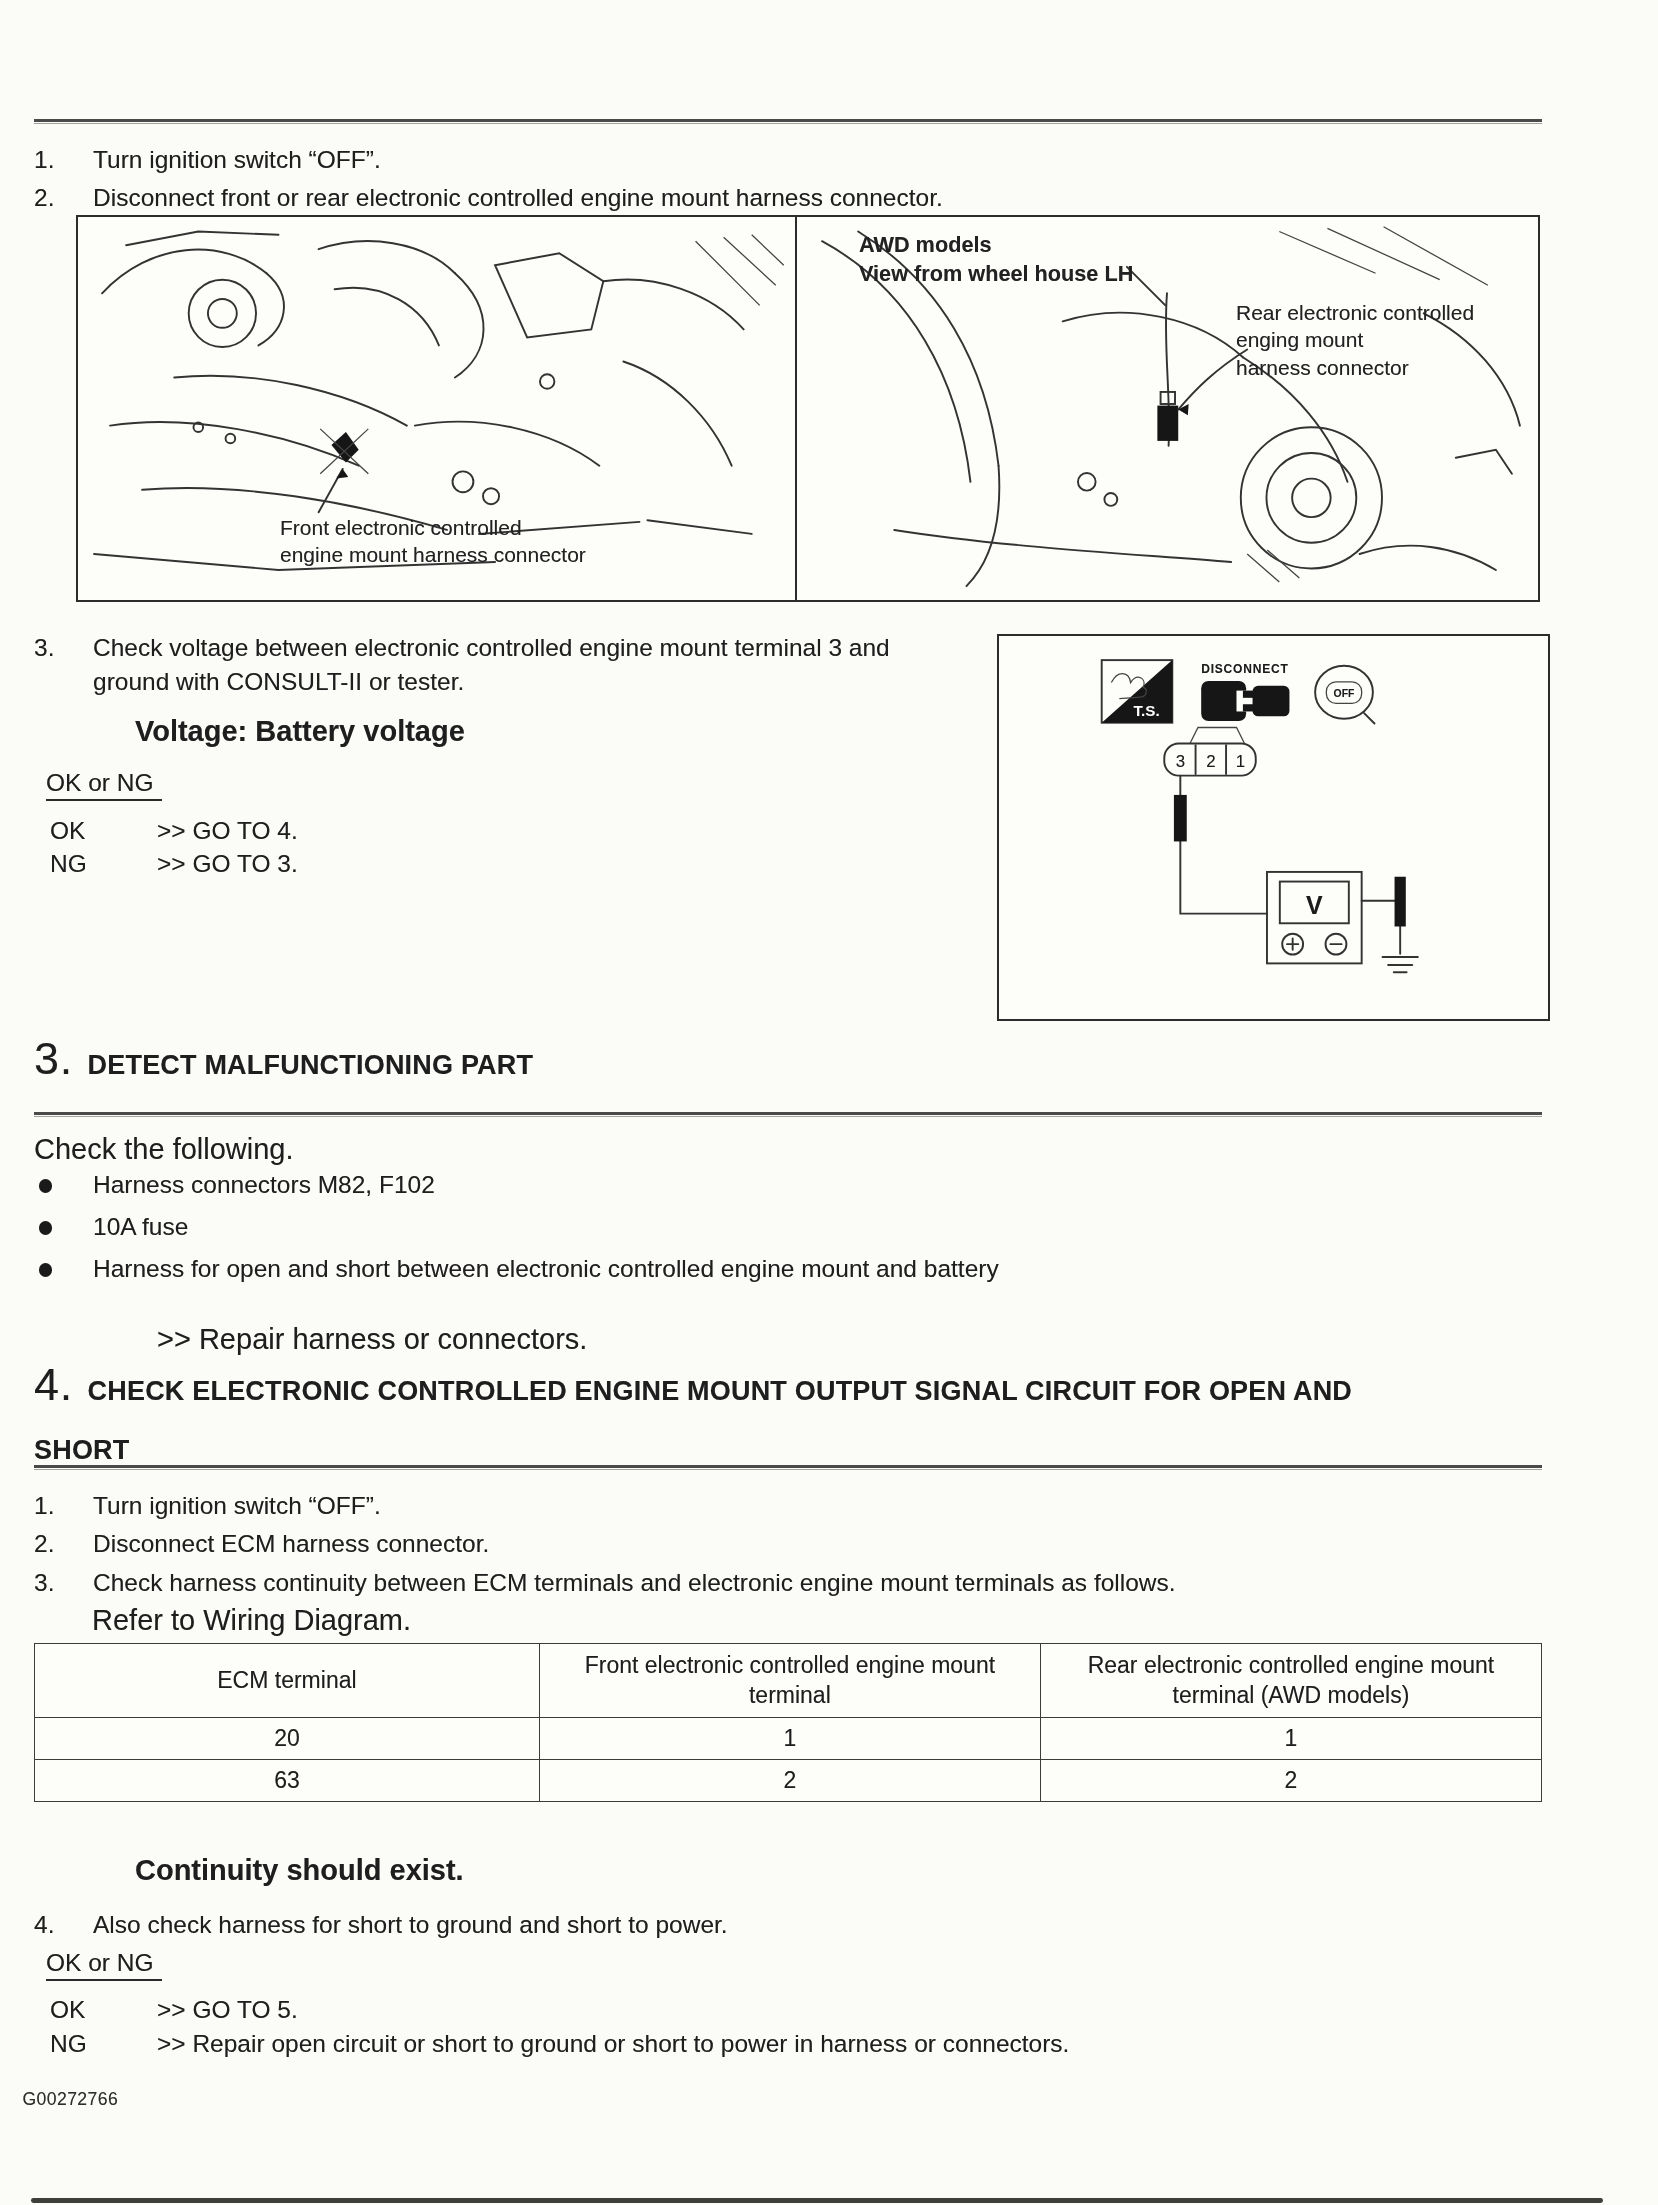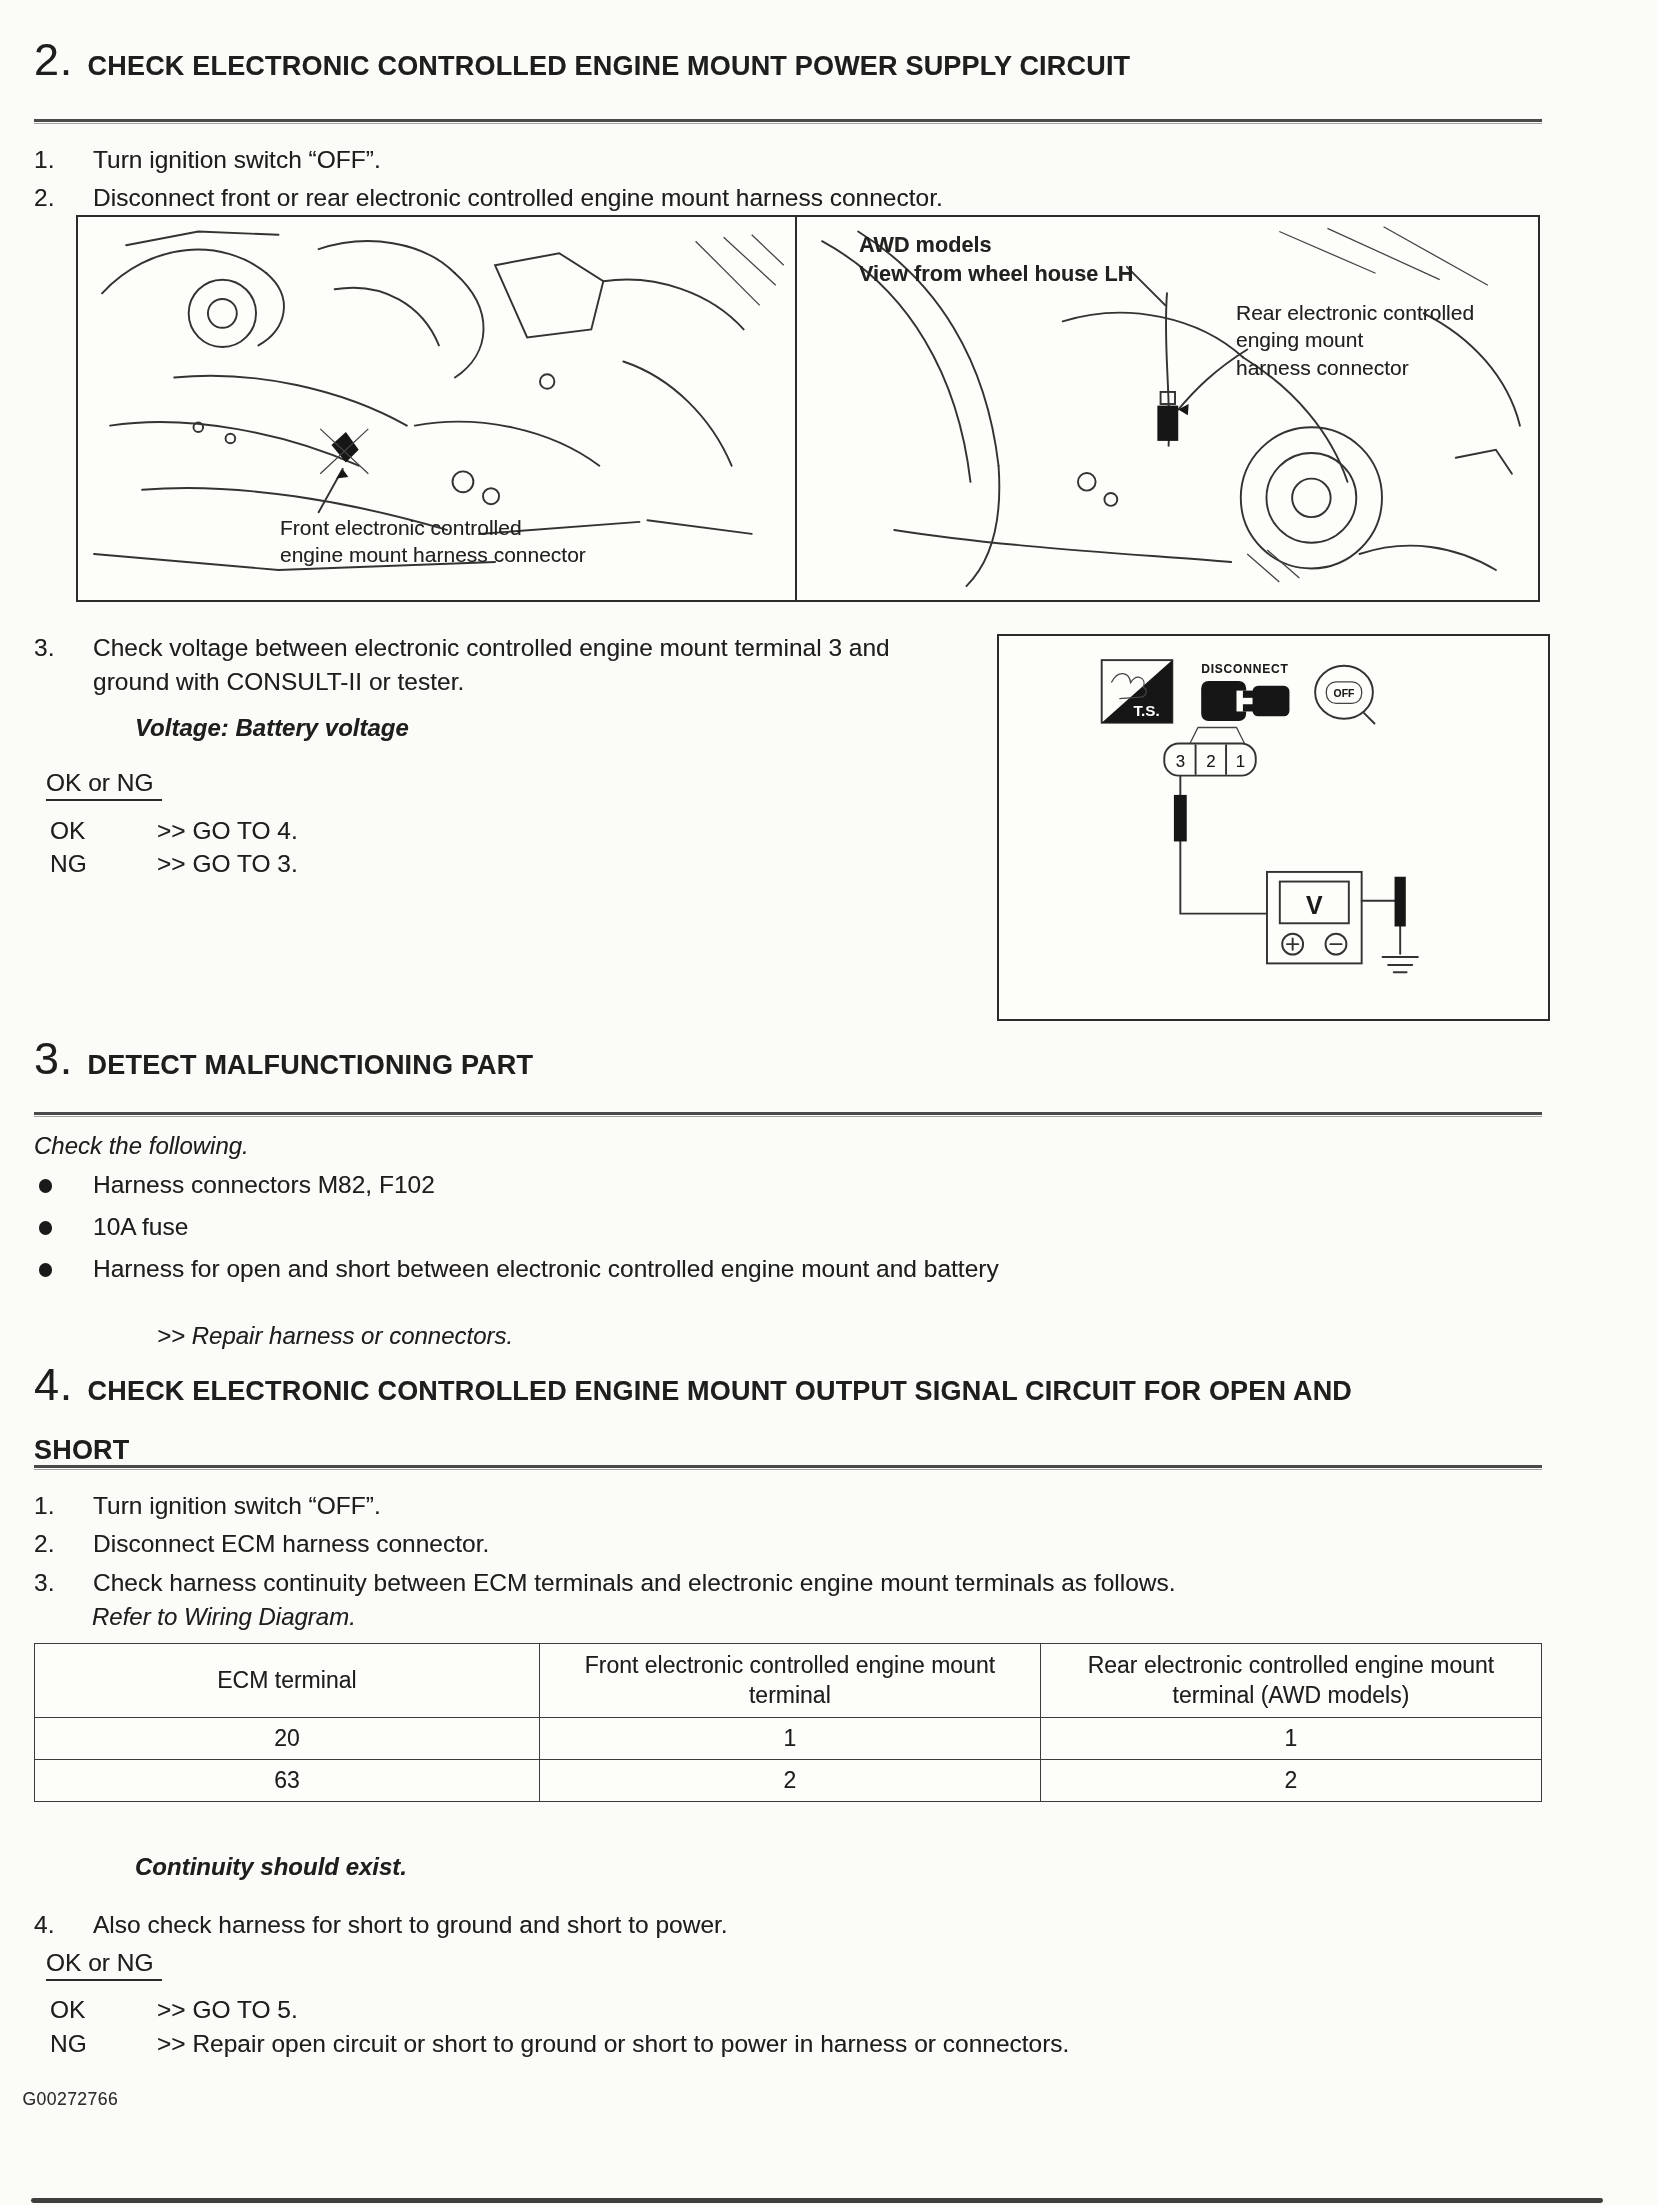--- a/index.html
+++ b/index.html
@@ -18,21 +18,21 @@
   .num-heading { font-size:45px; font-weight:400; letter-spacing:0.8px; vertical-align:baseline; }
   .sec-title { font-size:27px; font-weight:700; letter-spacing:0.2px; padding-left:14.4px; }
   .sec-title.block { display:block; padding-left:0; margin-top:24px; }
   .rule {
     position:absolute; left:34px; width:1508px; height:4.8px;
     background:linear-gradient(to bottom,#4a4a4a 0 55%, transparent 55% 72%, #a3a39e 72% 100%);
   }
   .step { position:absolute; left:34px; font-size:24.5px; line-height:1.38; }
   .step .n { display:inline-block; width:59px; vertical-align:top; }
   .step .t { display:inline-block; vertical-align:top; }
-  .plain { position:absolute; font-size:24px; line-height:1.35;font-style:italic; }
+  .plain { position:absolute; font-size:29px; line-height:1.35; }
   .boldtext { font-weight:700; }
   .okng { position:absolute; left:46px; font-size:24.5px; border-bottom:2px solid #2a2a2a; padding:0 8px 2.4px 0; }
   .res { position:absolute; left:50px; font-size:24.5px; }
   .res-label { display:inline-block; width:107px; vertical-align:top; }
   .res-action { display:inline-block; vertical-align:top; max-width:1348px; }
   .bullet { position:absolute; left:34px; font-size:24.5px; }
   .bullet .dot { position:absolute; left:4.8px; top:8px; width:13.6px; height:13.6px; border-radius:50%; background:#1a1a1a; }
   .bullet .bt { display:inline-block; margin-left:59px; }
 
   .figure1 {
@@ -71,23 +71,20 @@
   .conttable td { height:42px; }
 
   .footer-code { position:absolute; left:22.5px; top:2089px; font-size:17.6px; letter-spacing:0.4px; color:#2d2d2d; }
   .scan-edge { position:absolute; left:30.5px; bottom:1.6px; width:1572px; height:5.6px; background:#1c1c1c; border-radius:2.4px; opacity:0.85; }
 </style>
 </head>
 <body>
 
 <div id="page">
 
-  <div class="heading" style="top:34px">
-    <span class="num-heading">2.</span><span class="sec-title">CHECK ELECTRONIC CONTROLLED ENGINE MOUNT POWER SUPPLY CIRCUIT</span>
-  </div>
   <div class="rule" style="top:119px"></div>
 
   <div class="step" style="top:143px">
     <span class="n">1.</span><span class="t">Turn ignition switch “OFF”.</span>
   </div>
   <div class="step" style="top:181px">
     <span class="n">2.</span><span class="t">Disconnect front or rear electronic controlled engine mount harness connector.</span>
   </div>
 
   <div class="figure1">

